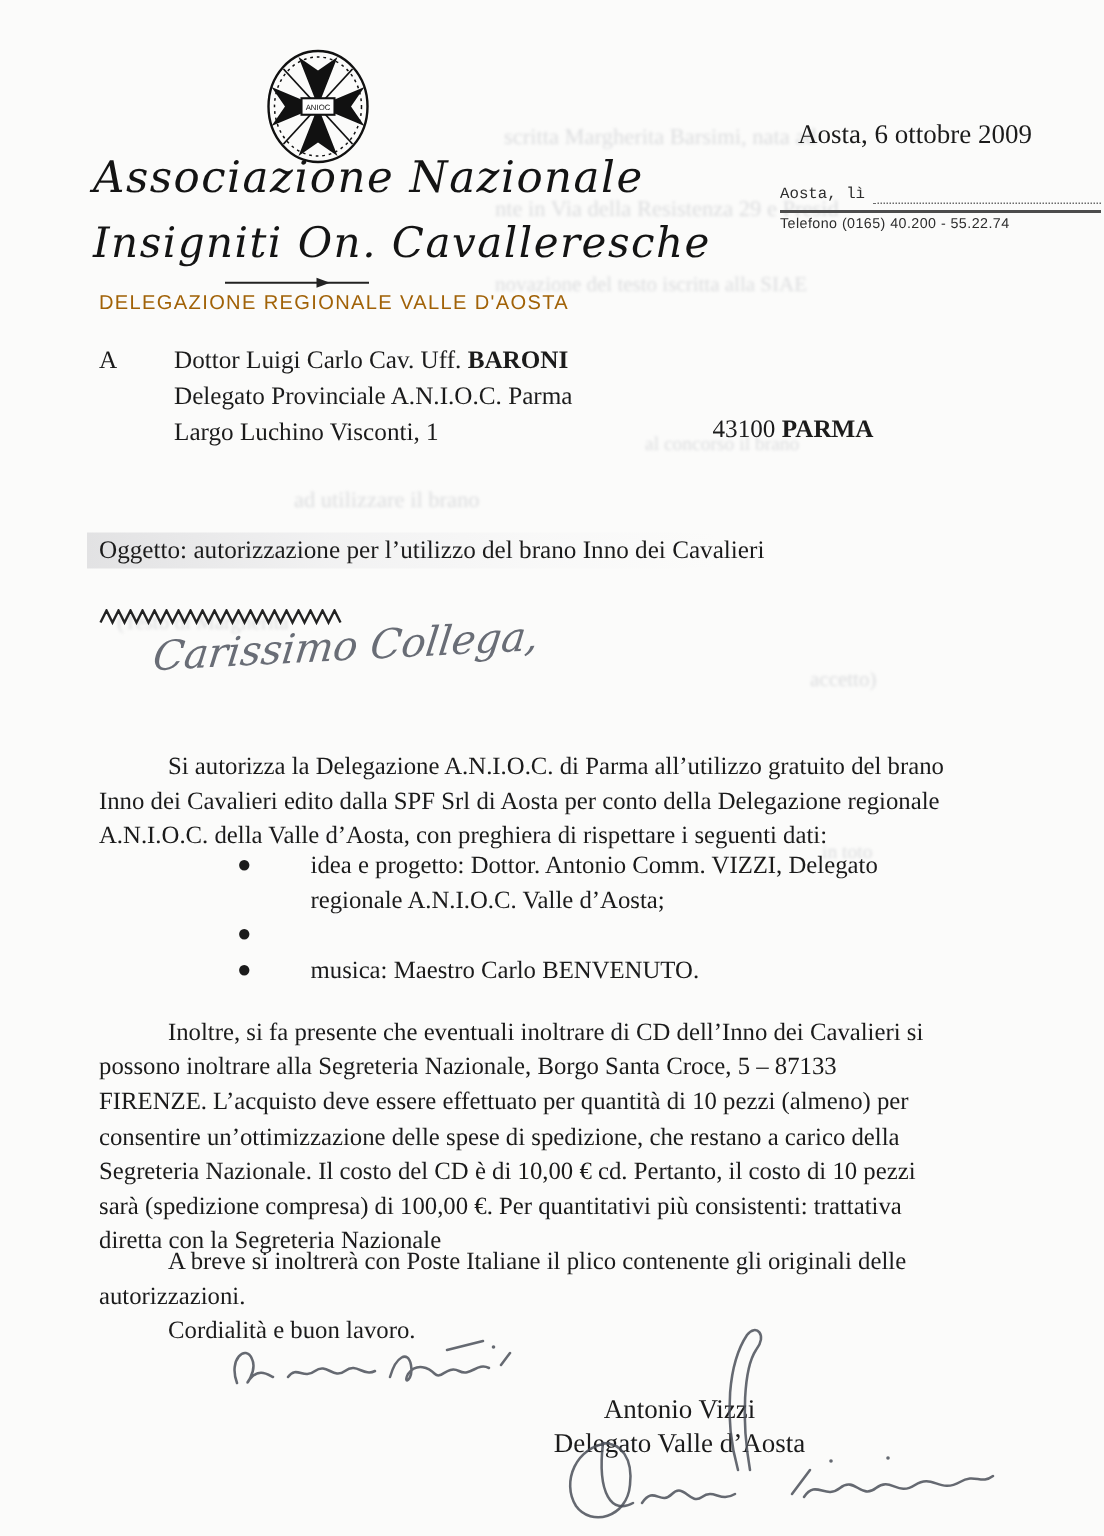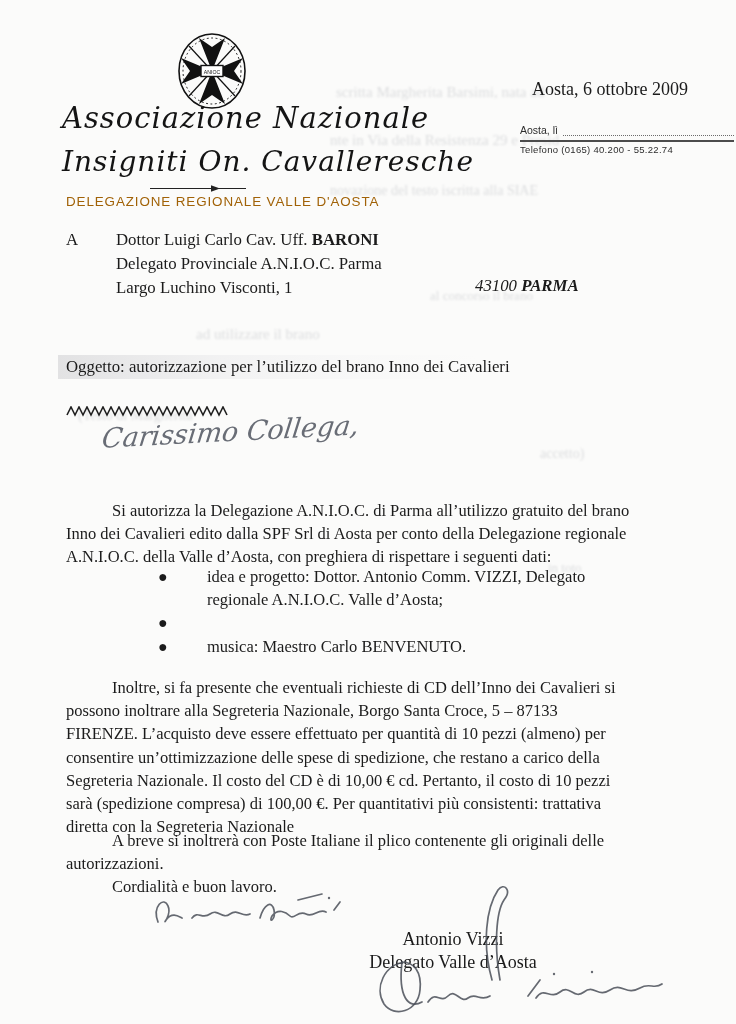--- a/index.html
+++ b/index.html
@@ -15,29 +15,29 @@
   .script1{top:101px; font-size:29px;font-style:italic;}
   .script2{top:145px; font-size:28px;}
   .divider-arrow{position:absolute; left:150px; top:184px; width:96px; height:9px;}
   .delegation{position:absolute; left:66px; top:194px;
     font-family:"Liberation Sans", sans-serif; font-size:13.4px;
     letter-spacing:0.9px; color:#a16207; white-space:nowrap;}
   
   .dateline{position:absolute; left:532px; top:79px; font-size:18px; white-space:nowrap;}
   .phoneblock{position:absolute; left:520px; top:124px; width:214px;
     font-family:"Liberation Sans", sans-serif; color:#2d2d2d;}
-  .place-row{display:flex; font-size:10.5px;}
+  .place-row{display:flex; font-size:10.5px;font-family:Liberation Mono, monospace;}
   .place-row .leader{flex:1; border-bottom:1.5px dotted #6b6b6b; margin-left:5px; height:11px;}
   .solid-rule{border:0; border-top:2px solid #4c4c4c; margin:4px 0 2px 0;}
   .phone{font-size:9.5px; letter-spacing:0.3px;}
   
   .recipient{position:absolute; left:66px; top:228px; font-size:16.8px; line-height:24px;}
   .recipient .row{white-space:nowrap;}
   .recipient .prefix{display:inline-block; width:50px;}
-  .postal{position:absolute; left:475px; top:276px; font-size:16.8px; white-space:nowrap;font-style:italic;}
+  .postal{position:absolute; left:475px; top:276px; font-size:16.8px; white-space:nowrap;}
   .b{font-weight:bold;}
   
   .subject{position:absolute; left:58px; top:355px; font-size:16.8px; white-space:nowrap;
     padding:2px 6px 2px 8px;
     background:linear-gradient(90deg, rgba(185,185,190,.38), rgba(215,215,220,.26) 35%,
        rgba(232,232,236,.14) 65%, rgba(240,240,243,0) 92%);}
   .zigzag{position:absolute; left:66px; top:406px; width:166px; height:11px;}
   
   .greeting{position:absolute; left:102px; top:416px; font-family:"DejaVu Serif", serif;
     font-style:italic; font-size:27px; color:#555a64; transform:rotate(-3deg) skewX(-10deg);
@@ -159,21 +159,21 @@
     <div class="bullet-row">
       <span class="dot">●</span>
     </div>
     <div class="bullet-row">
       <span class="dot">●</span>
       <span class="btxt">musica: Maestro Carlo BENVENUTO.</span>
     </div>
   </div>
 
   <div class="para para2">
-    <div class="line indent">Inoltre, si fa presente che eventuali richieste di CD dell’Inno dei Cavalieri si</div>
+    <div class="line indent">Inoltre, si fa presente che eventuali inoltrare di CD dell’Inno dei Cavalieri si</div>
     <div class="line">possono inoltrare alla Segreteria Nazionale, Borgo Santa Croce, 5 – 87133</div>
     <div class="line">FIRENZE. L’acquisto deve essere effettuato per quantità di 10 pezzi (almeno) per</div>
     <div class="line">consentire un’ottimizzazione delle spese di spedizione, che restano a carico della</div>
     <div class="line">Segreteria Nazionale. Il costo del CD è di 10,00 € cd. Pertanto, il costo di 10 pezzi</div>
     <div class="line">sarà (spedizione compresa) di 100,00 €. Per quantitativi più consistenti: trattativa</div>
     <div class="line">diretta con la Segreteria Nazionale</div>
   </div>
 
   <div class="para para3">
     <div class="line indent">A breve si inoltrerà con Poste Italiane il plico contenente gli originali delle</div>

